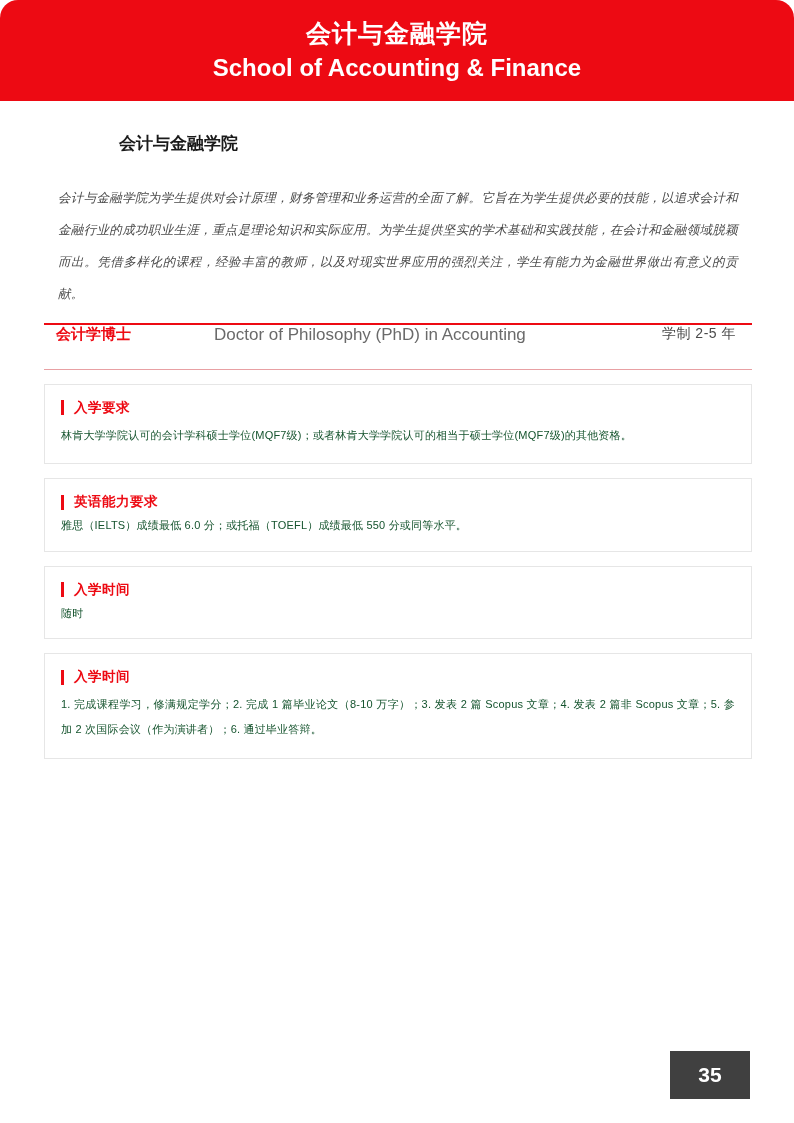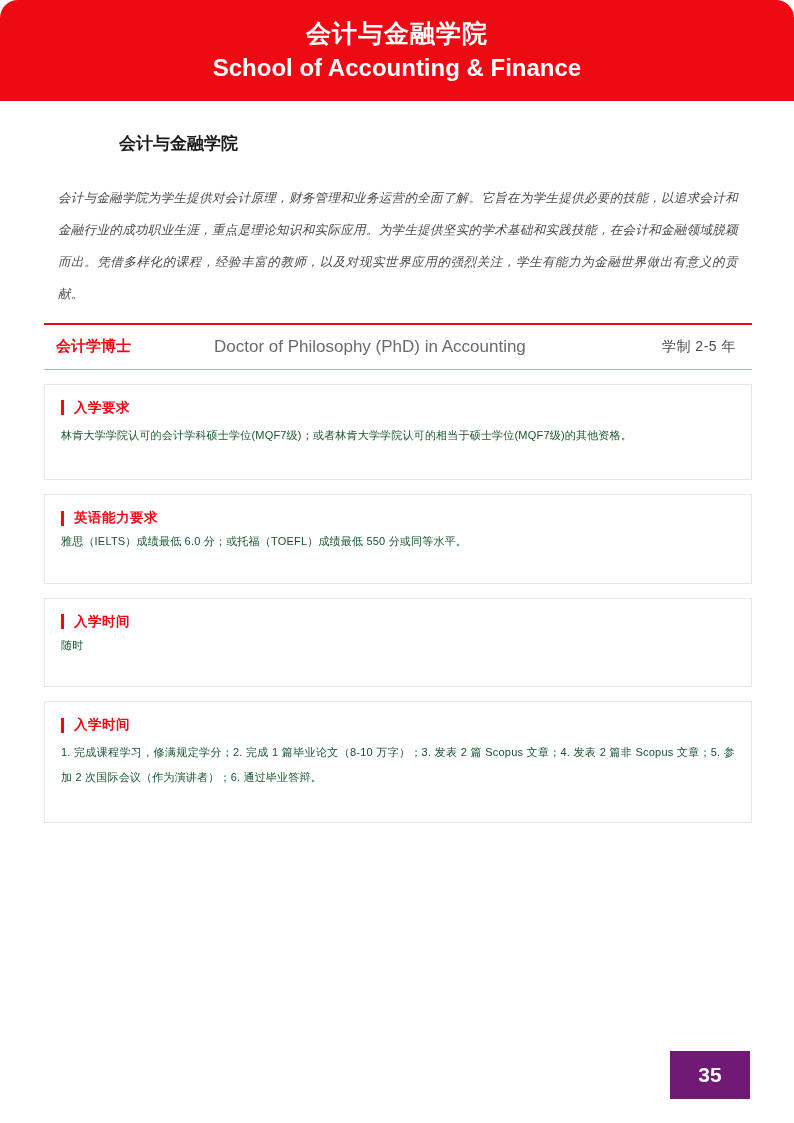--- a/index.html
+++ b/index.html
@@ -74,21 +74,21 @@
   .intro-rule {
     margin: 12px 0 0 0;
     height: 2px;
     background: #ed0a13;
     width: 708px;
   }
   
   .program-row {
     position: relative;
     display: flex;
-    align-items: center;
+    align-items: flex-start;
     height: 44px;
     border-bottom: 1px solid #e8a0a3;
     width: 708px;
   }
   .program-cn {
     font-size: 15px;
     font-weight: bold;
     color: #ed0a13;
     width: 170px;
     padding-left: 12px;
@@ -106,21 +106,21 @@
     padding-right: 16px;
     letter-spacing: 0.5px;
   }
   
   .card {
     position: relative;
     border: 1px solid #e6e6e6;
     box-sizing: border-box;
     width: 708px;
     margin-top: 14px;
-    padding: 14px 16px 32px 16px;
+    padding: 14px 16px 16px 16px;
     background: #ffffff;
   }
   .card-title {
     display: flex;
     align-items: center;
     font-size: 13.5px;
     font-weight: bold;
     color: #ed0a13;
     letter-spacing: 0.5px;
   }
@@ -142,21 +142,21 @@
   .card-body.single {
     line-height: 1.6;
   }
   
   .page-number {
     position: absolute;
     right: 44px;
     bottom: 24px;
     width: 80px;
     height: 48px;
-    background: #701a75;
+    background: #404040;
     color: #ffffff;
     font-size: 21px;
     font-weight: bold;
     display: flex;
     align-items: center;
     justify-content: center;
   }
 </style>
 </head>
 <body>

